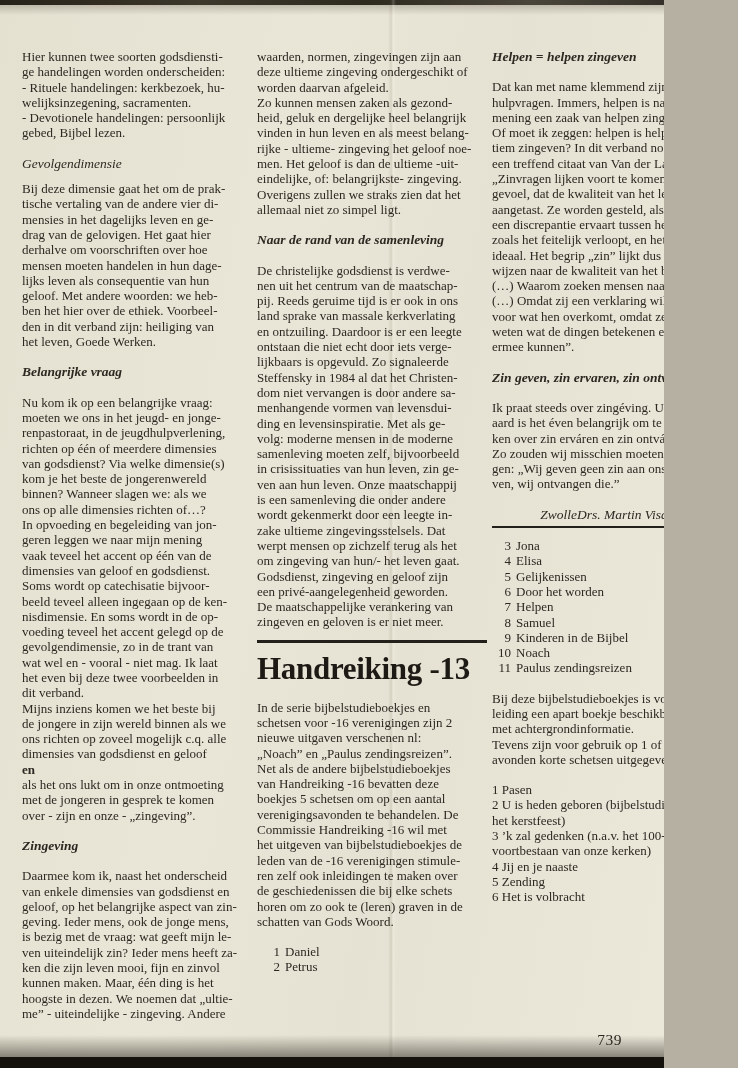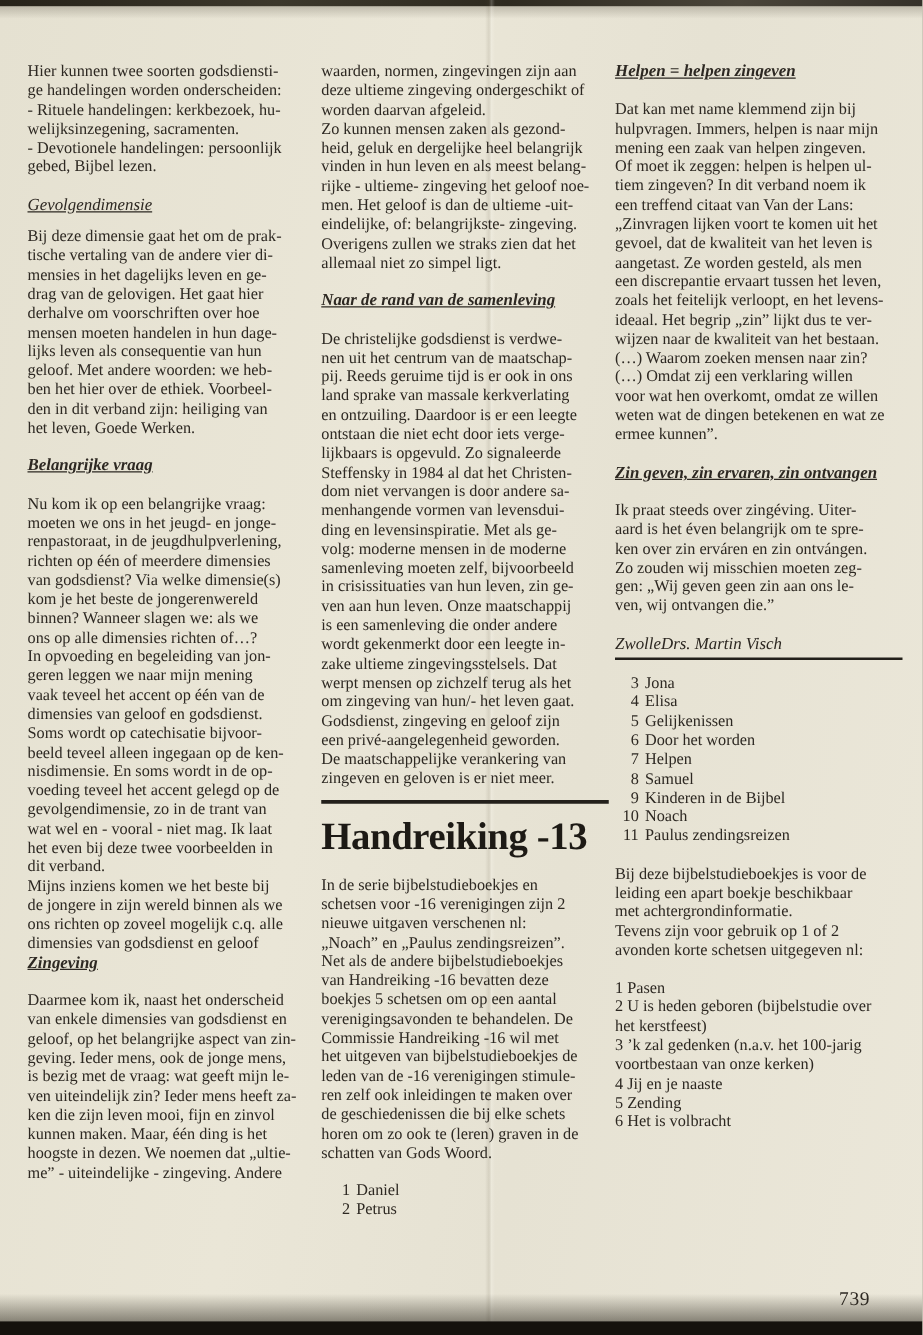--- a/index.html
+++ b/index.html
@@ -2,21 +2,21 @@
 <html lang="nl"><head>
 <meta charset="utf-8">
 <style>
   html,body{margin:0;padding:0;}
   body{
     width:738px;height:1068px;overflow:hidden;
     font-family:"Liberation Serif","DejaVu Serif",serif;
     background:#b5b0a2;
   }
   .page{
-    position:relative;width:738px;height:1068px;overflow:hidden;
+    position:relative;width:664px;height:1068px;overflow:hidden;
     background:linear-gradient(100deg,#e5e1d1 0%,#eae6d7 38%,#e6e2d3 62%,#ebe7d9 100%);
     color:#2d2822;
   }
   
   .edge-top{position:absolute;top:0;left:0;right:0;height:5px;
     background:linear-gradient(90deg,#262219 0%,#3c382c 30%,#2e2a20 55%,#4a453a 80%,#35312a 100%);}
   .edge-top-shadow{position:absolute;top:5px;left:0;right:0;height:10px;
     background:linear-gradient(180deg,rgba(70,64,50,.25),rgba(70,64,50,0));}
   .edge-bottom{position:absolute;bottom:0;left:0;right:0;height:11px;background:#15120d;}
   .edge-bottom-shadow{position:absolute;bottom:11px;left:0;right:0;height:22px;
@@ -30,32 +30,32 @@
   }
   .col{width:230px;flex:0 0 230px;}
 
   .p{
     margin:0 0 15px 0;font-size:13px;line-height:15.3px;
     white-space:pre-line;text-align:left;
   }
   .tight{margin-bottom:0;}
   .sub{
     margin:0 0 15px 0;font-size:13.5px;line-height:15.3px;
-    font-style:italic;font-weight:bold;text-decoration:underline;
+    font-style:italic;font-weight:bold;
   }
   .sub-inline{margin-bottom:10px;font-weight:normal;}
   .bold-word{font-weight:bold;font-size:13px;line-height:15.3px;margin:0;}
 
   .rule-thick{border:0;border-top:3px solid #23201b;margin:10px 0 0 0;}
   .headline{
     margin:8px 0 14px 0;font-size:31px;line-height:35px;font-weight:bold;
     letter-spacing:-0.3px;color:#1d1a15;white-space:nowrap;
   }
 
-  .sig{display:flex;justify-content:flex-start;font-style:italic;
+  .sig{display:flex;justify-content:center;font-style:italic;
     font-size:13.5px;line-height:15.3px;margin:0 0 4px 0;}
   .rule-thin{border:0;border-top:2px solid #23201b;margin:4px 0 10px 0;}
 
   .books{margin:0 0 15px 0;padding-left:4px;}
   .books.indent{margin-top:15px;padding-left:8px;}
   .book-row{display:flex;font-size:13px;line-height:15.3px;}
   .book-num{flex:0 0 15px;text-align:right;margin-right:5px;}
 
   .page-number{
     position:absolute;right:42px;bottom:19px;font-size:15.5px;color:#2d2822;
@@ -110,20 +110,24 @@
 nisdimensie. En soms wordt in de op-
 voeding teveel het accent gelegd op de
 gevolgendimensie, zo in de trant van
 wat wel en - vooral - niet mag. Ik laat
 het even bij deze twee voorbeelden in
 dit verband.
 Mijns inziens komen we het beste bij
 de jongere in zijn wereld binnen als we
 ons richten op zoveel mogelijk c.q. alle
 dimensies van godsdienst en geloof</p>
+      <p class="bold-word">en</p>
+      <p class="p">als het ons lukt om in onze ontmoeting
+met de jongeren in gesprek te komen
+over - zijn en onze - „zingeving”.</p>
       <h3 class="sub">Zingeving</h3>
       <p class="p">Daarmee kom ik, naast het onderscheid
 van enkele dimensies van godsdienst en
 geloof, op het belangrijke aspect van zin-
 geving. Ieder mens, ook de jonge mens,
 is bezig met de vraag: wat geeft mijn le-
 ven uiteindelijk zin? Ieder mens heeft za-
 ken die zijn leven mooi, fijn en zinvol
 kunnen maken. Maar, één ding is het
 hoogste in dezen. We noemen dat „ultie-

